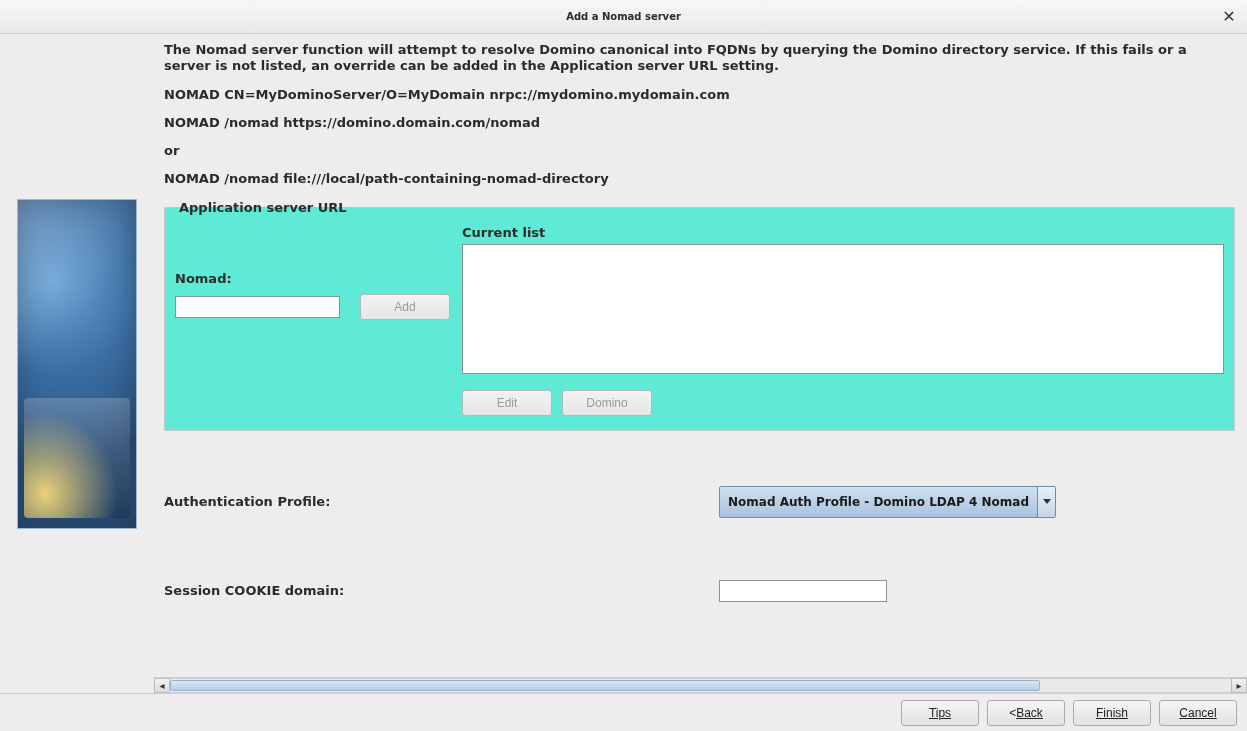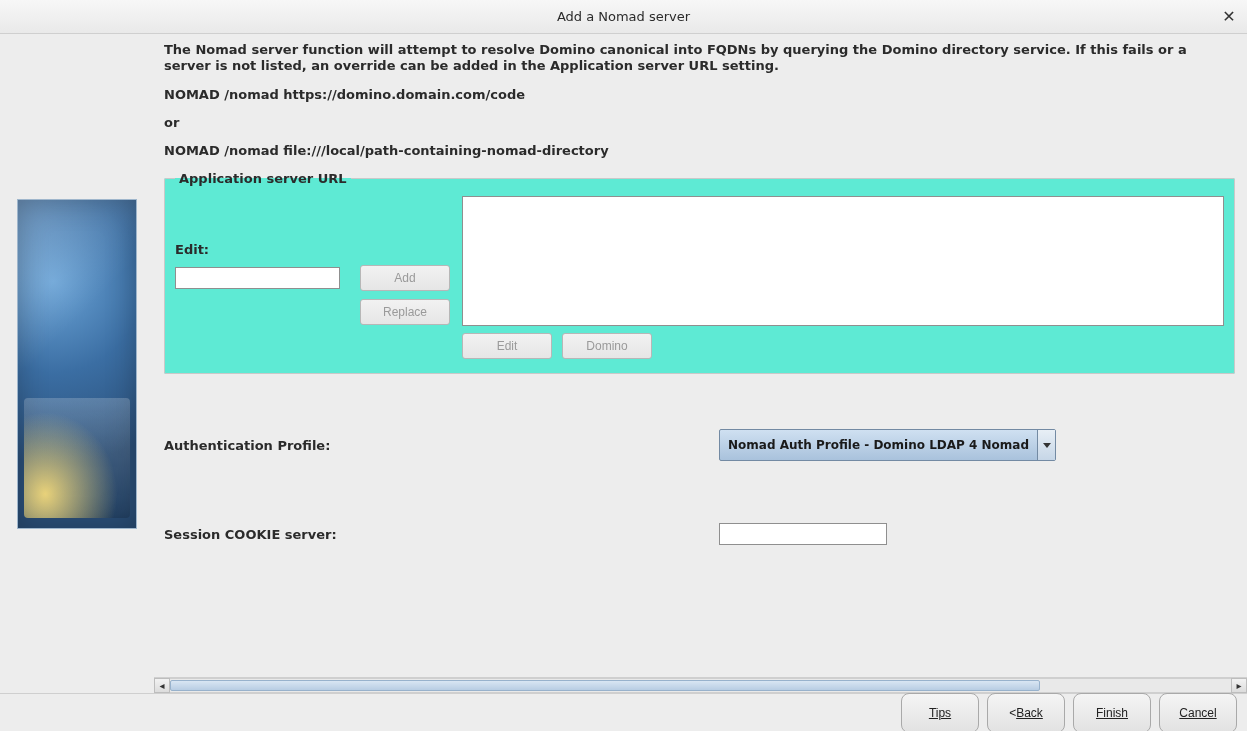--- a/index.html
+++ b/index.html
@@ -15,22 +15,22 @@
   .titlebar {
     height: 34px;
     background: linear-gradient(#f7f7f7,#e9e9e9);
     border-bottom: 1px solid #cfcfcf;
     display: flex;
     align-items: center;
     justify-content: center;
     position: relative;
   }
   .titlebar .title {
-    font-weight: normal;
-    font-size: 13px;
+    font-weight: bold;
+    font-size: 10px;
   }
   .titlebar .close {
     position: absolute;
     right: 8px; top: 6px;
     width: 20px; height: 20px;
     display: flex; align-items: center; justify-content: center;
     font-size: 16px;
     color: #333;
     cursor: pointer;
   }
@@ -144,21 +144,21 @@
     font-size: 13px;
     margin-bottom: 4px;
     display: block;
   }
   .listbox {
     width: 100%;
     height: 130px;
     background: #fff;
     border: 1px solid #8f8f8f;
   }
-  .listbtns { margin-top: 7px; display:flex; gap:10px; }
+  .listbtns { margin-top: 16px; display:flex; gap:10px; }
 
   .formrow {
     display: flex;
     align-items: center;
     margin-top: 55px;
   }
   .formrow .flabel {
     width: 555px;
     font-weight: bold;
     font-size: 13px;
@@ -233,24 +233,24 @@
     height: 38px;
     border-top: 1px solid #cfcfcf;
     background: #ededed;
     display: flex;
     align-items: center;
     justify-content: flex-end;
     gap: 8px;
     padding-right: 10px;
   }
   .footer .fbtn {
-    min-width: 78px; height: 40px;
+    min-width: 78px; height: 26px;
     background: linear-gradient(#f5f5f5,#e2e2e2);
     border: 1px solid #a9a9a9;
-    border-radius: 8px;
+    border-radius: 3px;
     font-size: 12px;
     color: #222;
     cursor: pointer;
     padding: 0 12px;
   }
   .footer .fbtn .ul { text-decoration: underline; }
 </style>
 </head>
 <body>
 
@@ -261,58 +261,57 @@
 
 <div class="body">
   <div class="side">
     <div class="side-img"></div>
   </div>
 
   <div class="main">
     <div class="main-inner">
       <div class="desc">
         <p>The Nomad server function will attempt to resolve Domino canonical into FQDNs by querying the Domino directory service.  If this fails or a server is not listed, an override can be added in the Application server URL setting.</p>
-        <p class="mono"> NOMAD /nomad https://domino.domain.com/code</p>
+        <p class="mono"> NOMAD CN=MyDominoServer/O=MyDomain nrpc://mydomino.mydomain.com</p>
+        <p class="mono"> NOMAD /nomad https://domino.domain.com/nomad</p>
         <p>or</p>
         <p class="mono"> NOMAD /nomad file:///local/path-containing-nomad-directory</p>
       </div>
 
       <fieldset class="group">
         <legend>Application server URL</legend>
         <div class="appurl-row">
           <div class="leftcol">
-            <span class="lbl">Edit:</span>
+            <span class="lbl">Nomad:</span>
             <div class="rowflex">
               <input class="txt-input" type="text" value="" style="">
               <button class="btn disabled">Add</button>
             </div>
-            <div class="rowflex" style="margin-top:8px; justify-content:flex-end;">
-              <button class="btn disabled">Replace</button>
-            </div>
           </div>
           <div class="rightcol">
+            <span class="curlbl">Current list</span>
             <div class="listbox"></div>
             <div class="listbtns">
               <button class="btn disabled">Edit</button>
               <button class="btn disabled">Domino</button>
             </div>
           </div>
         </div>
       </fieldset>
 
       <div class="formrow">
         <span class="flabel">Authentication Profile:</span>
         <div class="combo">
           <span class="ctext">Nomad Auth Profile - Domino LDAP 4 Nomad</span>
           <span class="carrow"></span>
         </div>
       </div>
 
       <div class="formrow" style="margin-top:62px;">
-        <span class="flabel">Session COOKIE server:</span>
+        <span class="flabel">Session COOKIE domain:</span>
         <input class="txt-small" type="text" value="" style="">
       </div>
     </div>
 
     <div class="hscroll">
       <div class="arrow">◂</div>
       <div class="track">
         <div class="thumb"></div>
       </div>
       <div class="arrow">▸</div>

